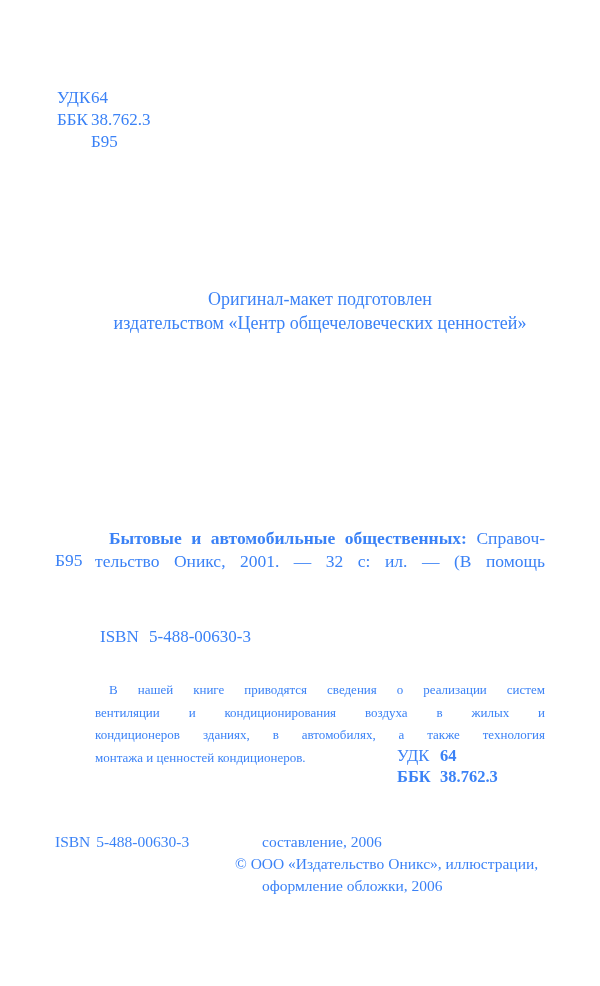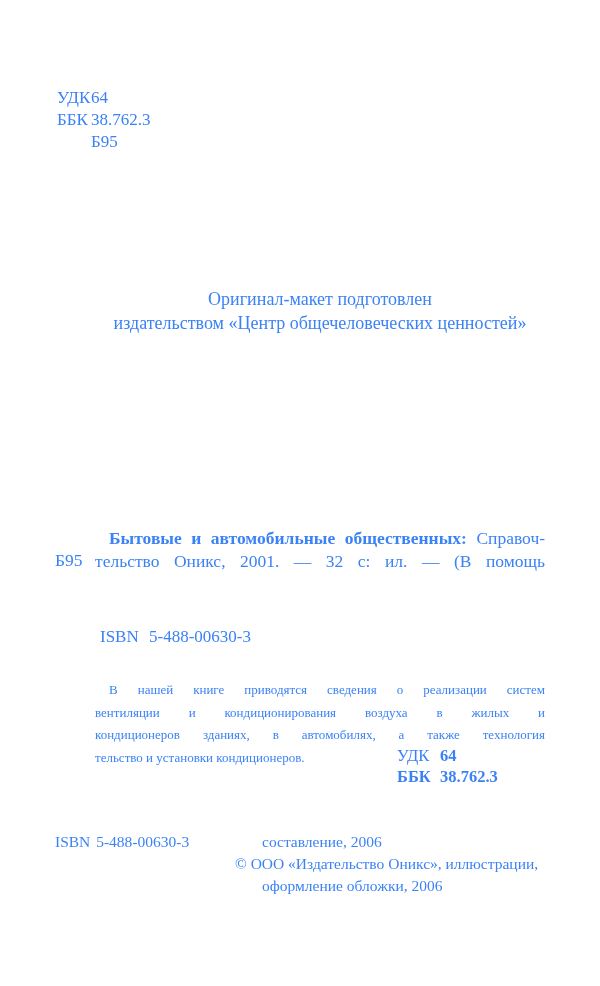--- a/index.html
+++ b/index.html
@@ -83,21 +83,21 @@
       <div class="just">тельство Оникс, 2001. — 32 с: ил. — (В помощь</div>
     </div>
   </div>
 
   <div class="isbn-mid">ISBN 5-488-00630-3</div>
 
   <div class="annotation">
     <div class="just indent">В нашей книге приводятся сведения о реализации систем</div>
     <div class="just">вентиляции и кондиционирования воздуха в жилых и</div>
     <div class="just">кондиционеров зданиях, в автомобилях, а также технология</div>
-    <div>тельство и установки кондиционеров.</div>
+    <div>монтажа и ценностей кондиционеров.</div>
   </div>
 
   <div class="codes-right">
     <div class="code-row udk">
       <span class="lbl">УДК</span>
       <span class="val">64</span>
     </div>
     <div class="code-row bbk">
       <span class="lbl">ББК</span>
       <span class="val">38.762.3</span>

